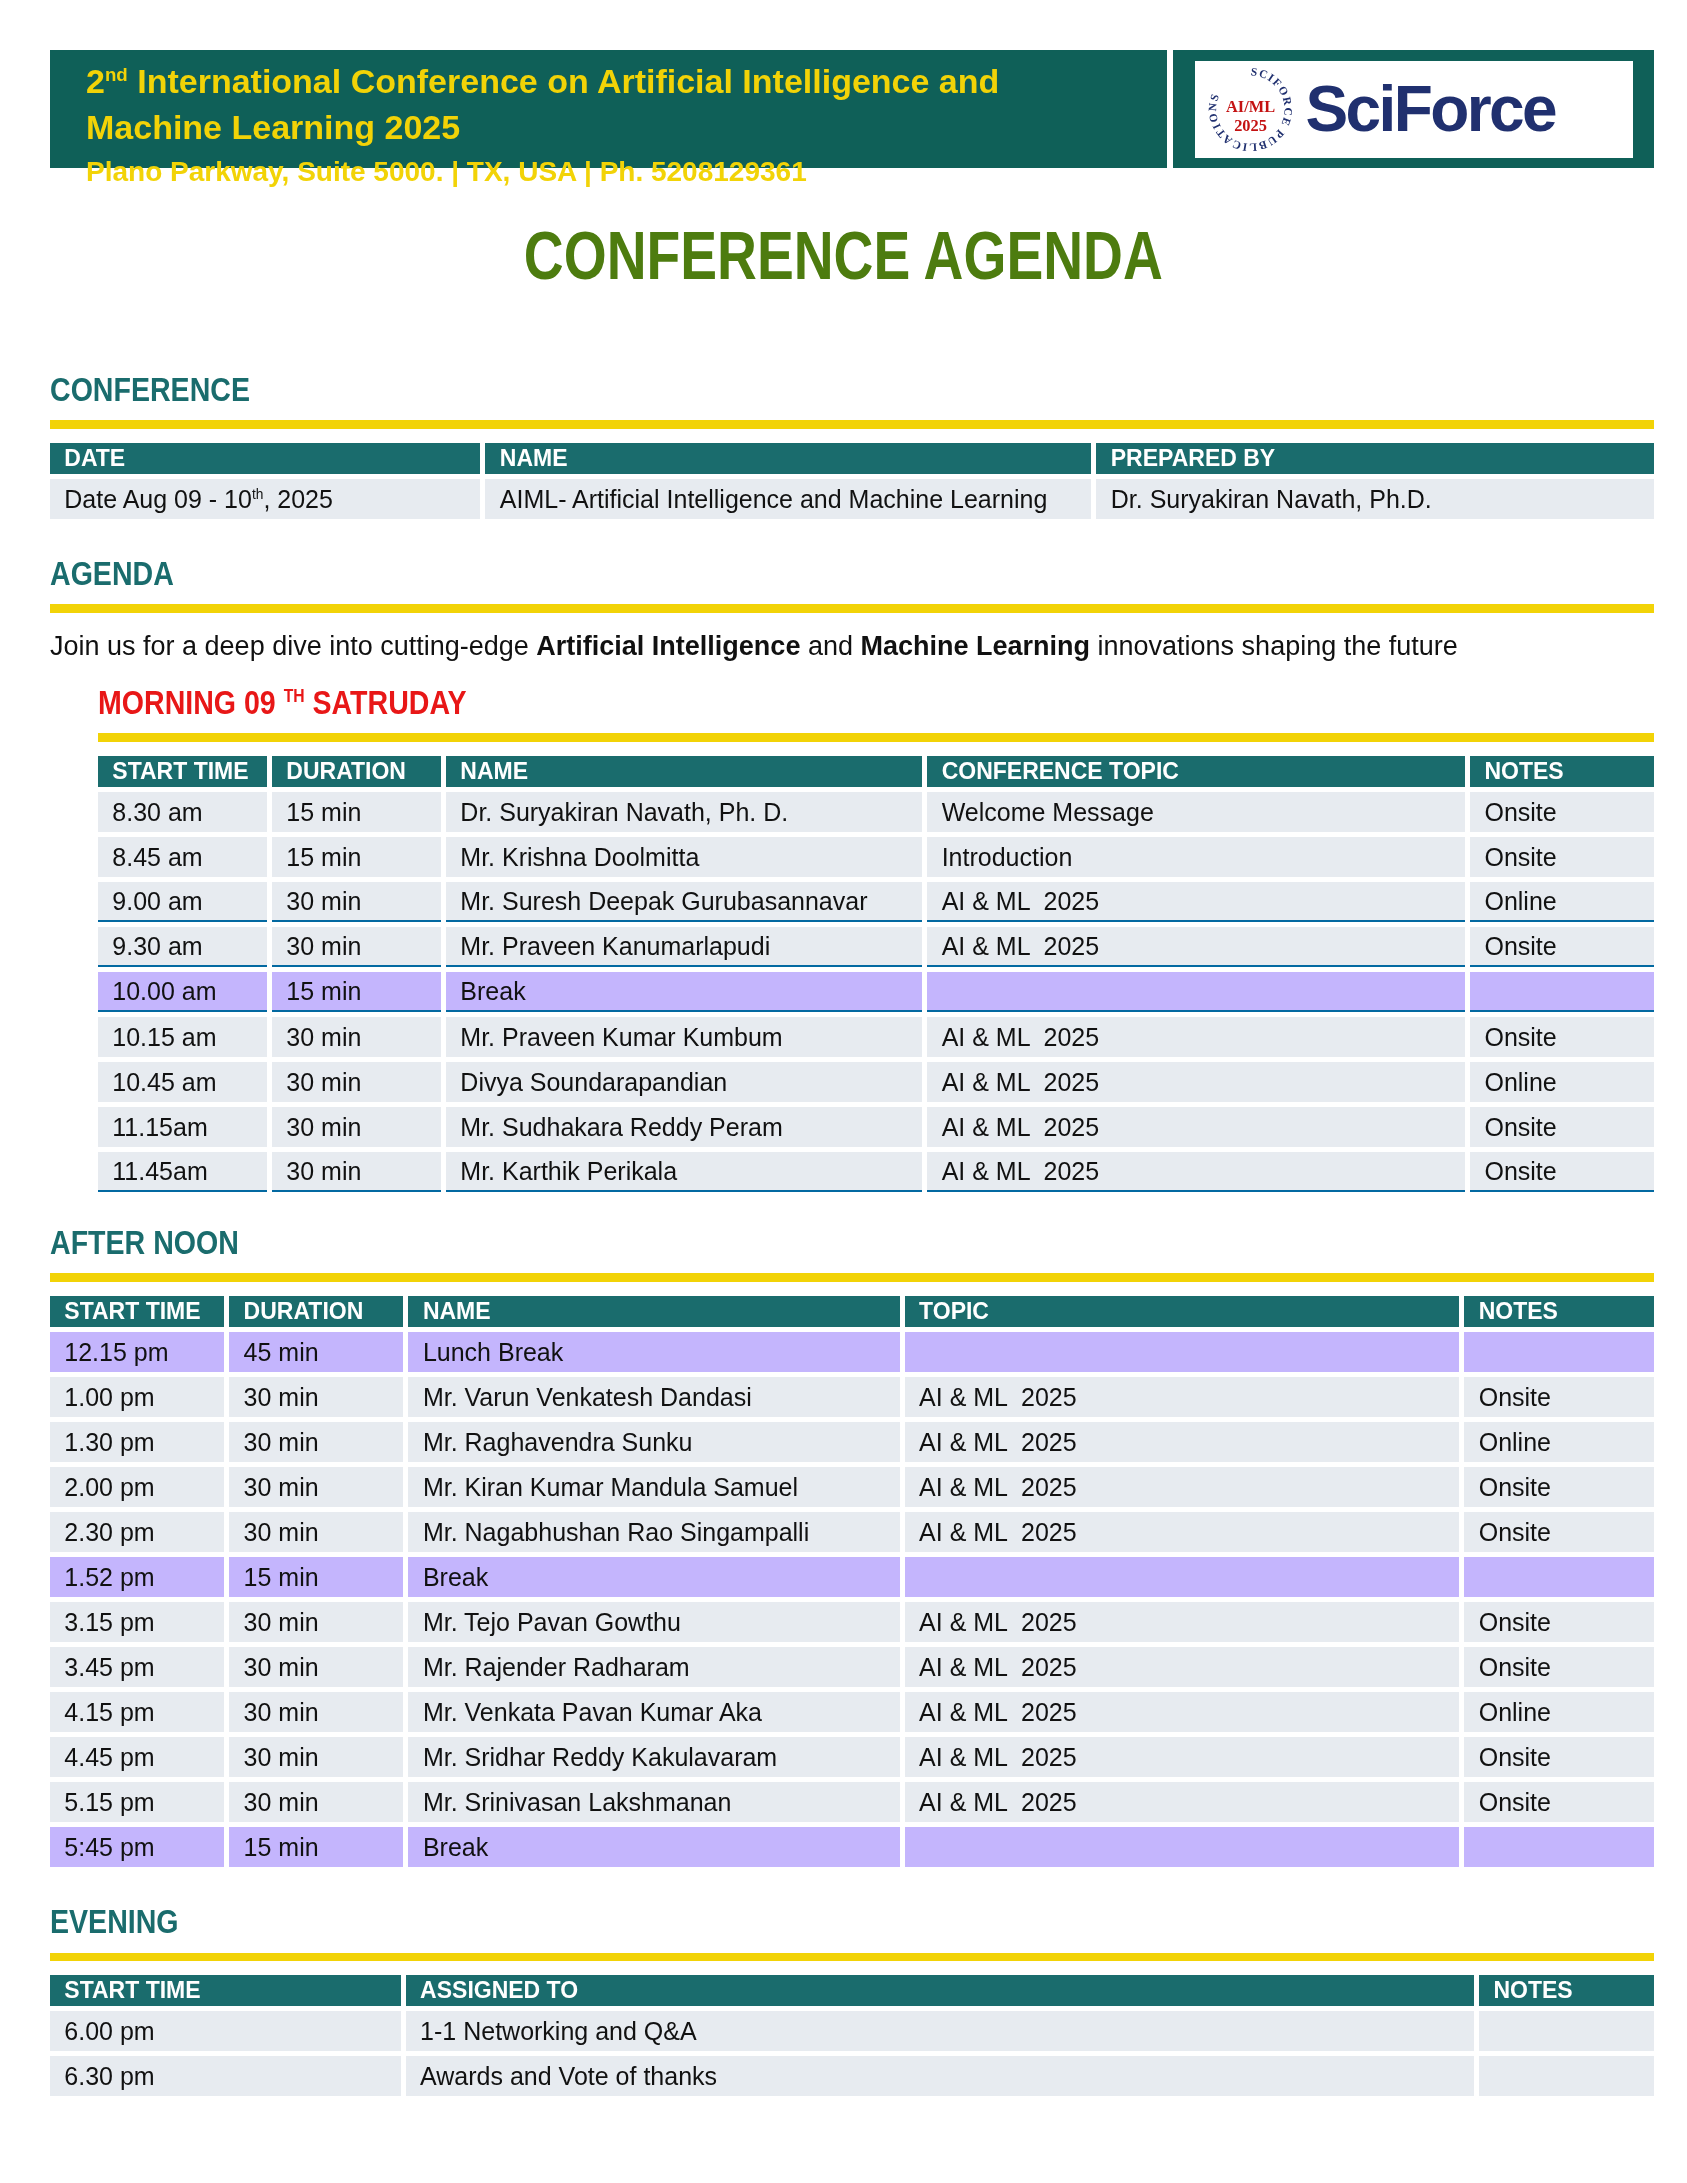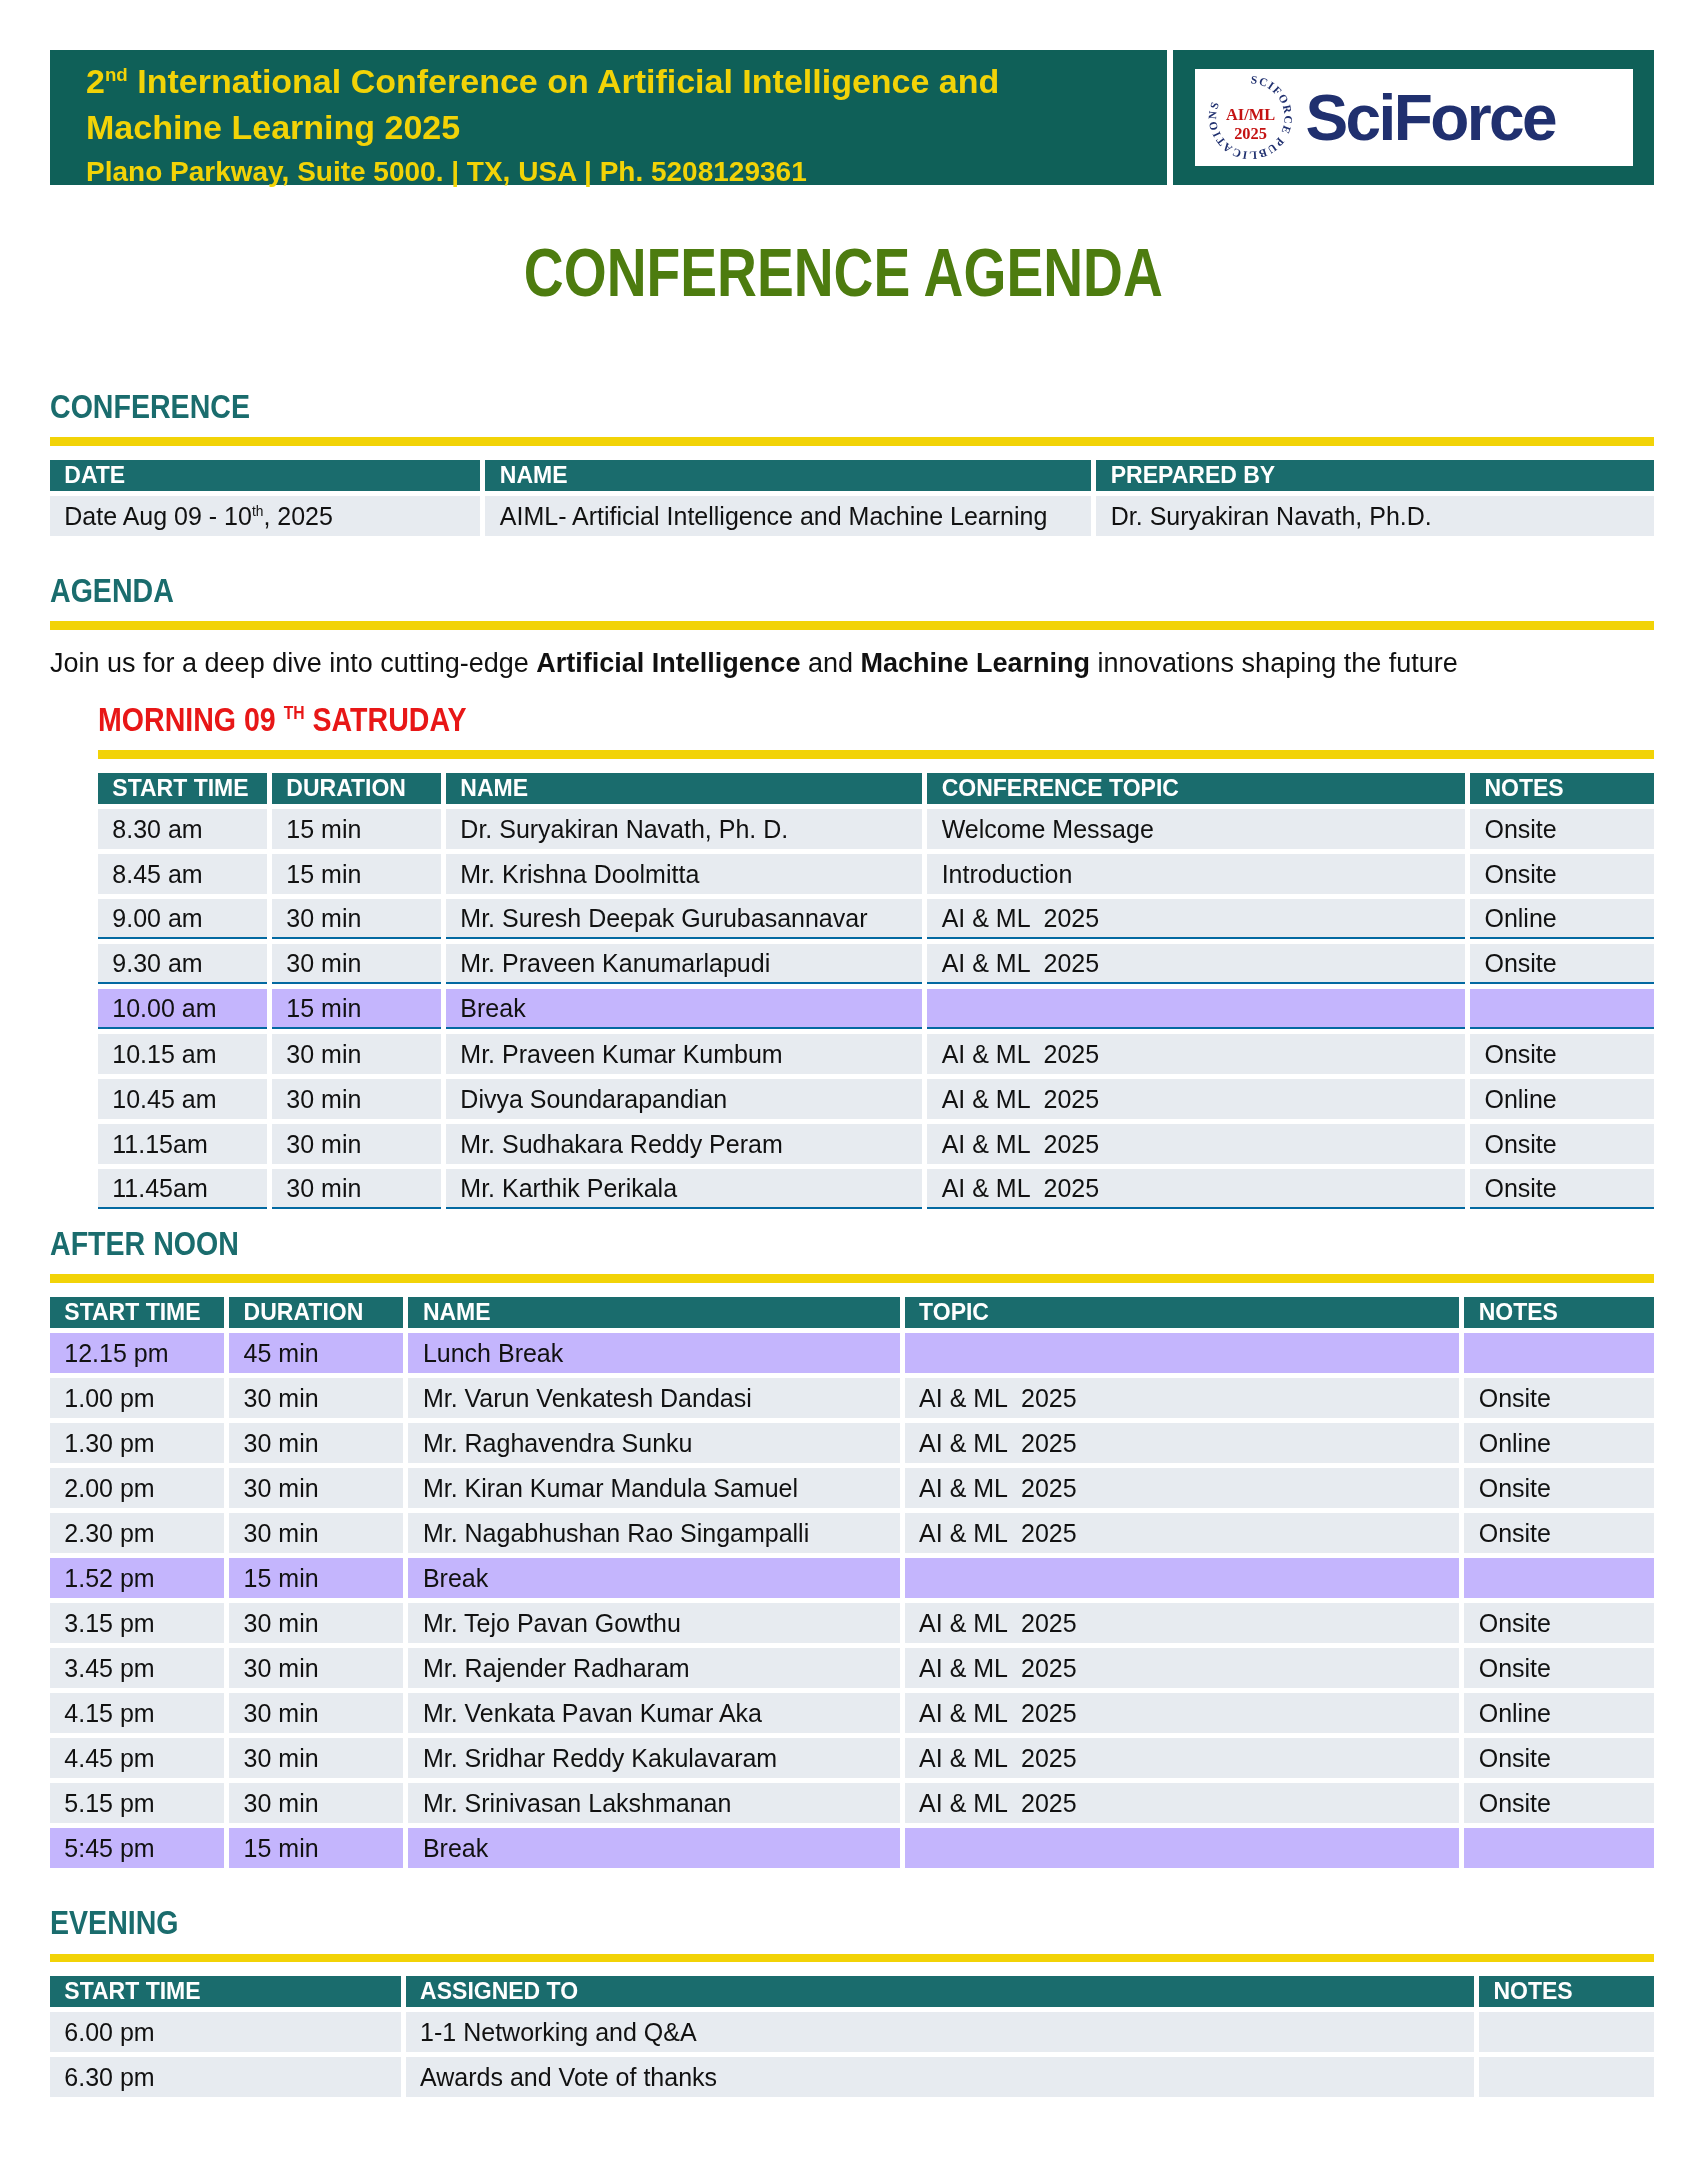--- a/index.html
+++ b/index.html
@@ -7,21 +7,21 @@
   body {
     width: 1687px; height: 2183px;
     background: #ffffff;
     font-family: "Liberation Sans", sans-serif;
     color: #111111;
     overflow: hidden;
   }
   sup { font-size: 55%; vertical-align: super; line-height: 0; }
 
   
-  .banner { display: flex; gap: 6px; margin: 50px 33px 0 50px; height: 135px; }
+  .banner { display: flex; gap: 6px; margin: 50px 33px 0 50px; height: 118px; }
   .banner-left {
     width: 1117px; background: #0f6058; color: #f2d307;
     padding: 9.3px 26.5px 0 36px;
   }
   .b1 { font-size: 34px; font-weight: 700; line-height: 1.34; }
   .b3 { font-size: 28px; font-weight: 700; margin-top: 5.3px; }
   .banner-right { flex: 1; background: #0f6058; display: flex; align-items: center; justify-content: center; }
   .logo-card {
     width: 438px; height: 97px; background: #ffffff;
     display: flex; align-items: center; gap: 9.3px; padding: 0 10.6px;
@@ -33,21 +33,21 @@
   h1 { margin: 53px 0 0; text-align: center; color: #4d7c0f; font-size: 69px; font-weight: 700; line-height: 1; }
   .condc { display: inline-block; transform: scaleX(.8); }
   .cond  { display: inline-block; transform: scaleX(.84); transform-origin: 0 60%; }
   h2 { color: #1a6c6d; font-size: 34px; margin: 0; line-height: 1.05; font-weight: 700; }
   h3.red { color: #e81717; font-size: 34px; margin: 0; line-height: 1.05; font-weight: 700; }
   .sec { margin: 0 33px 0 50px; }
   .rule { height: 8.6px; background: #f2d307; margin-top: 12.6px; }
   .mt-conf    { margin-top: 82px; }
   .mt-agenda  { margin-top: 32px; }
   .mt-morning { margin-top: 22.5px; padding-left: 48px; }
-  .mt-after   { margin-top: 12px; }
+  .mt-after   { margin-top: 28px; }
   .mt-evening { margin-top: 32px; }
   .intro { font-size: 27px; margin: 17px 0 0; line-height: 1.2; }
 
   
   table {
     border-collapse: separate; border-spacing: 5.3px 5.3px;
     width: calc(100% + 10.6px); margin-left: -5.3px; margin-top: 9.3px;
     table-layout: fixed;
   }
   th {

